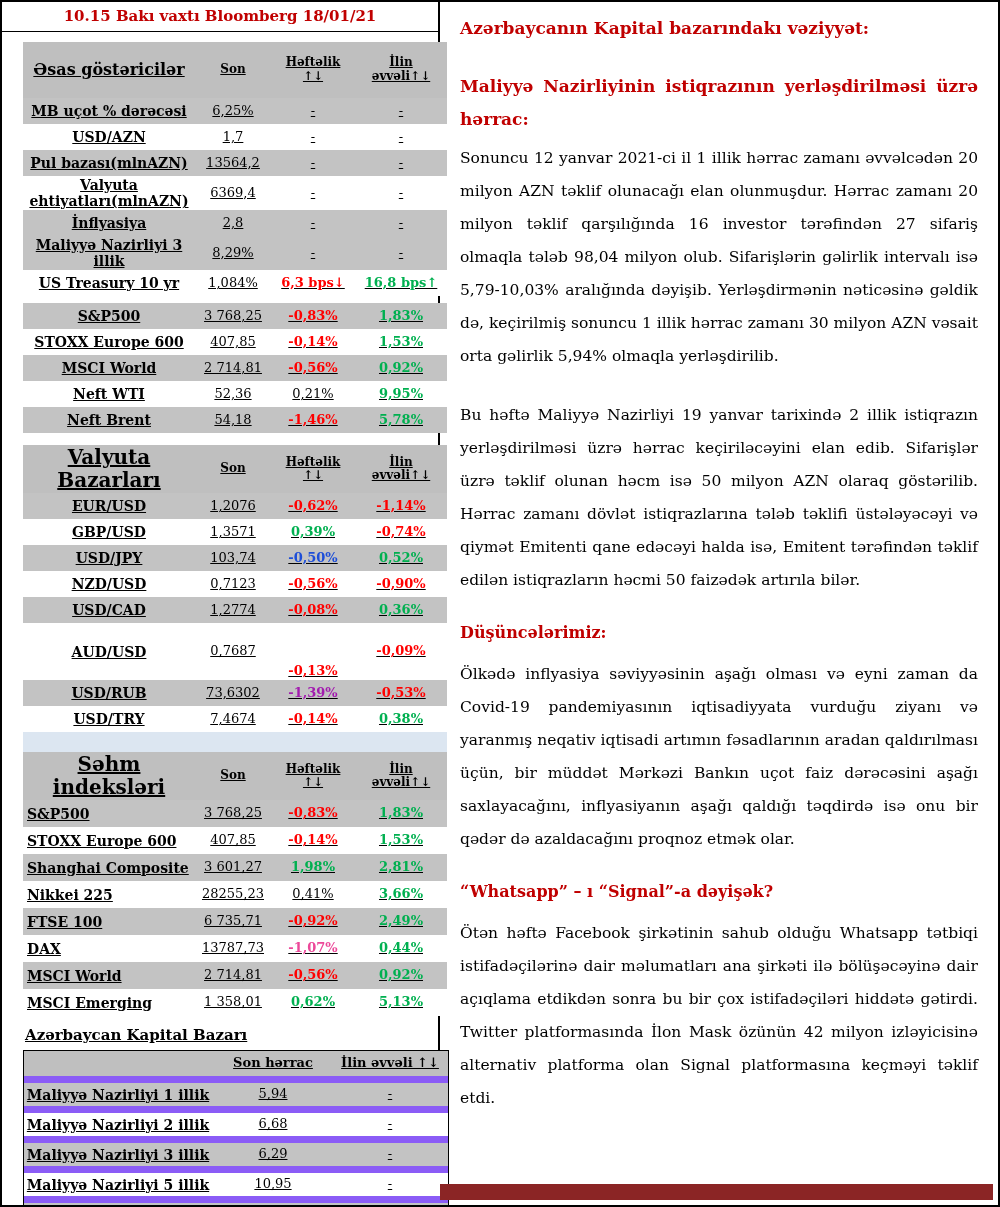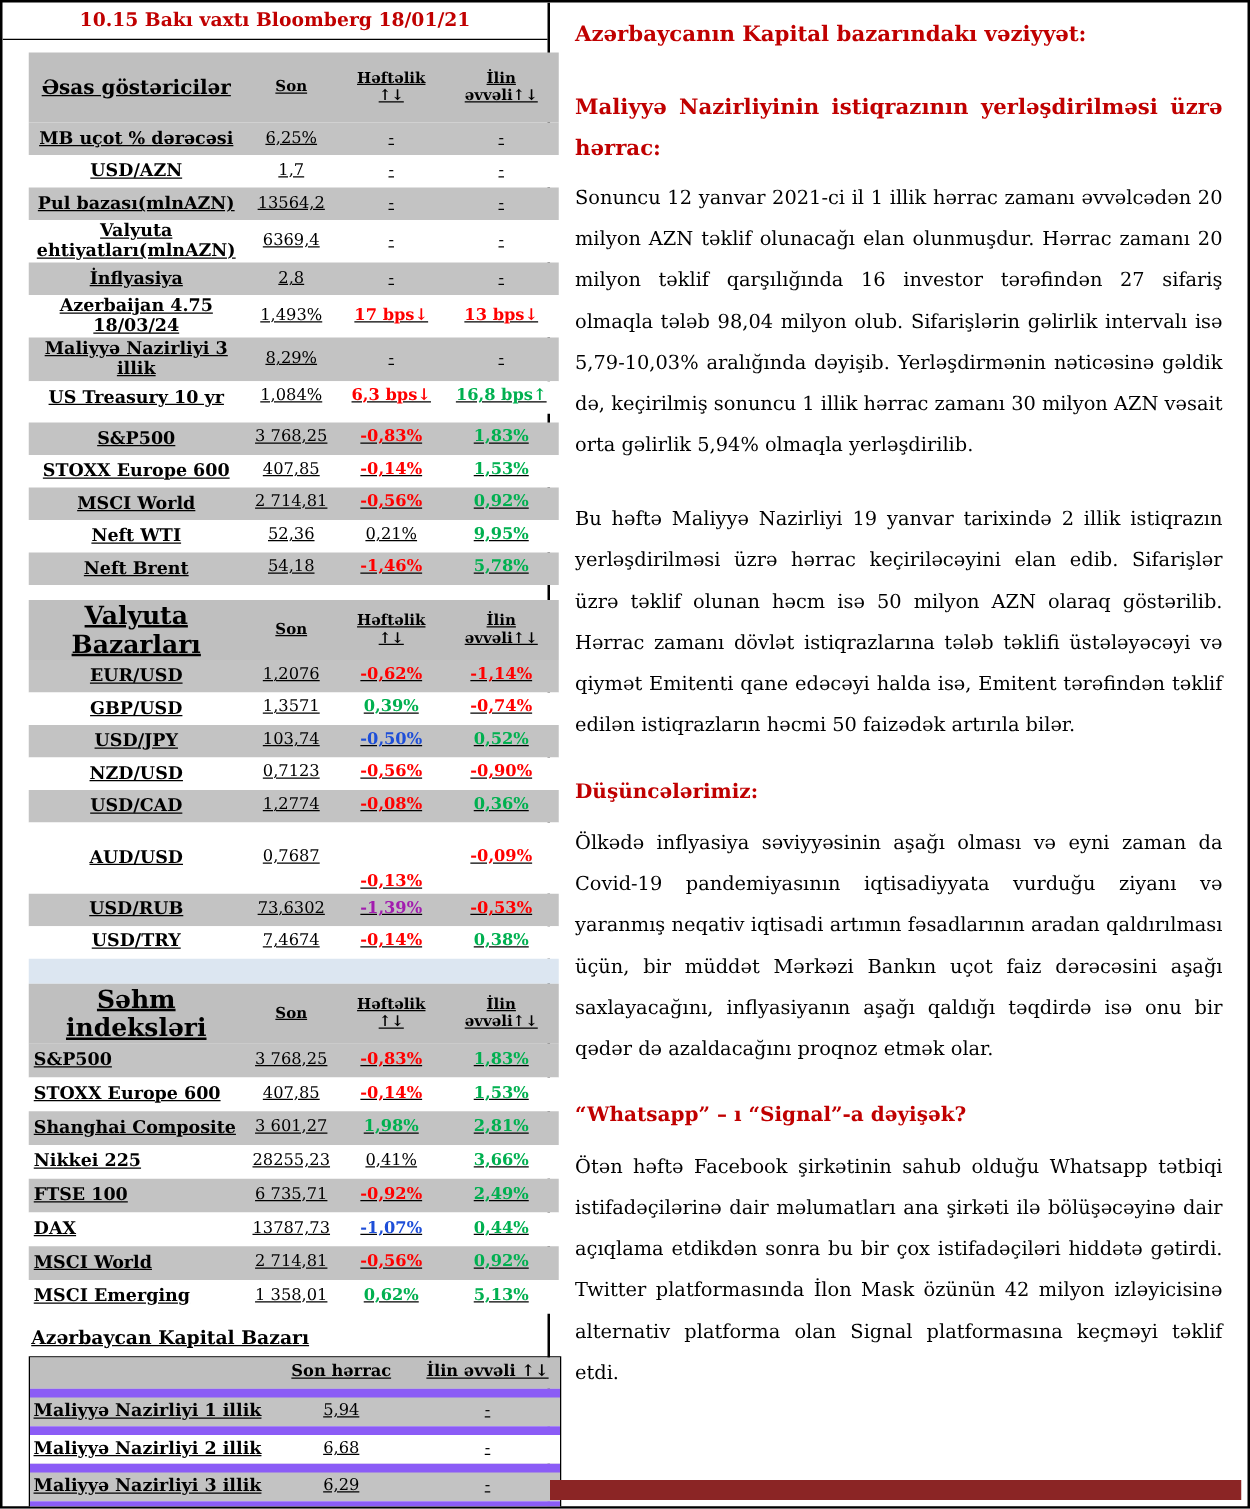--- a/index.html
+++ b/index.html
@@ -90,26 +90,20 @@
             <div class="cell c1 val">6369,4</div>
             <div class="cell c2 val">-</div>
             <div class="cell c3 val">-</div>
           </div>
           <div class="trow gray">
             <div class="cell c0 label">İnflyasiya</div>
             <div class="cell c1 val">2,8</div>
             <div class="cell c2 val">-</div>
             <div class="cell c3 val">-</div>
           </div>
-          <div class="trow white">
-            <div class="cell c0 label">Azerbaijan 4.75 18/03/24</div>
-            <div class="cell c1 val">1,493%</div>
-            <div class="cell c2 val" style="color: rgb(255, 0, 0); font-weight: 700;">17 bps↓</div>
-            <div class="cell c3 val" style="color: rgb(255, 0, 0); font-weight: 700;">13 bps↓</div>
-          </div>
           <div class="trow gray">
             <div class="cell c0 label">Maliyyə Nazirliyi 3 illik</div>
             <div class="cell c1 val">8,29%</div>
             <div class="cell c2 val">-</div>
             <div class="cell c3 val">-</div>
           </div>
           <div class="trow white">
             <div class="cell c0 label">US Treasury 10 yr</div>
             <div class="cell c1 val">1,084%</div>
             <div class="cell c2 val" style="color: rgb(255, 0, 0); font-weight: 700;">6,3 bps↓</div>
@@ -240,21 +234,21 @@
           </div>
           <div class="trow gray">
             <div class="cell c0 label">FTSE 100</div>
             <div class="cell c1 val">6 735,71</div>
             <div class="cell c2 val" style="color: rgb(255, 0, 0); font-weight: 700;">-0,92%</div>
             <div class="cell c3 val" style="color: rgb(0, 176, 80); font-weight: 700;">2,49%</div>
           </div>
           <div class="trow white">
             <div class="cell c0 label">DAX</div>
             <div class="cell c1 val">13787,73</div>
-            <div class="cell c2 val" style="color: #1d4ed8; font-weight: 700; text-align: center;">-1,07%</div>
+            <div class="cell c2 val" style="color: #ec4899; font-weight: 700; text-align: center;">-1,07%</div>
             <div class="cell c3 val" style="color: rgb(0, 176, 80); font-weight: 700;">0,44%</div>
           </div>
           <div class="trow gray">
             <div class="cell c0 label">MSCI World</div>
             <div class="cell c1 val">2 714,81</div>
             <div class="cell c2 val" style="color: rgb(255, 0, 0); font-weight: 700;">-0,56%</div>
             <div class="cell c3 val" style="color: rgb(0, 176, 80); font-weight: 700;">0,92%</div>
           </div>
           <div class="trow white">
             <div class="cell c0 label">MSCI Emerging</div>

